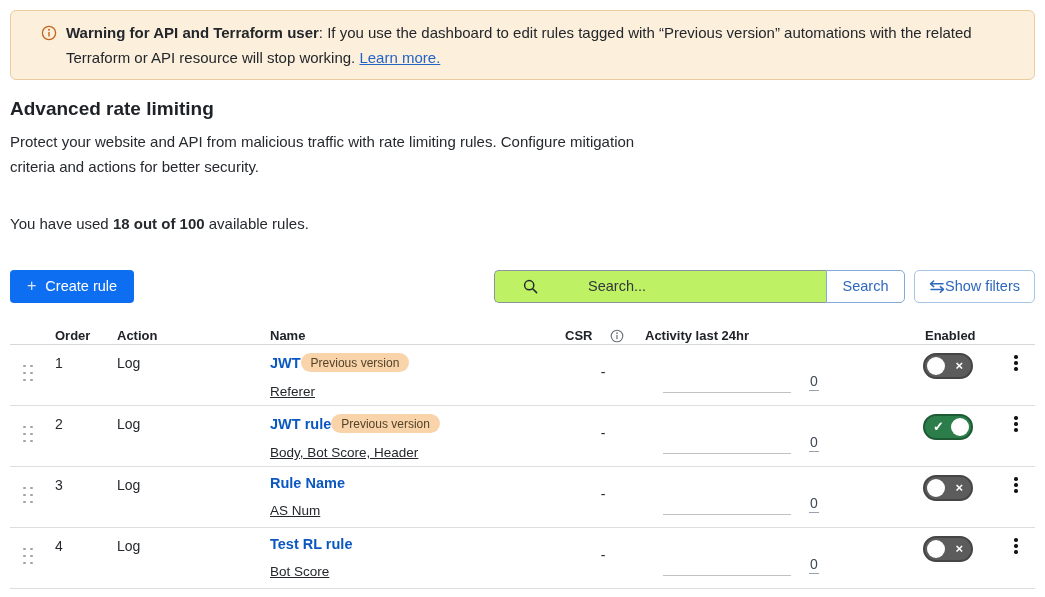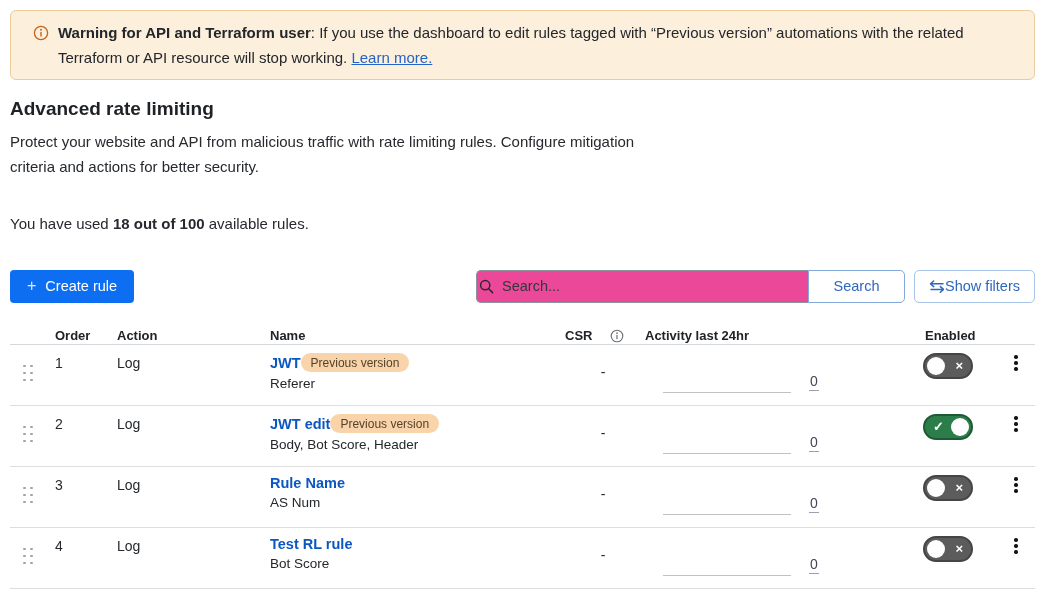--- a/index.html
+++ b/index.html
@@ -1,47 +1,47 @@
 <!DOCTYPE html>
 <html><head>
 <meta charset="utf-8">
 <style>
   * { box-sizing: border-box; margin: 0; padding: 0; }
   html,body { width:1045px; height:597px; background:#fff; overflow:hidden;
     font-family:"Liberation Sans", sans-serif; color:#24272C; }
 
   
   .banner { margin:10px 10px 0 10px; background:#FCF0DD; border:1px solid #ECCB9E;
-    border-radius:6px; padding:9px 22px; display:flex; align-items:flex-start; }
+    border-radius:6px; padding:9px 30px; display:flex; align-items:flex-start; }
   .banner-icon { flex:0 0 auto; margin:5px 9px 0 0; }
   .banner-text { font-size:15px; line-height:25px; color:#23262B; }
   .banner-title { font-weight:700; }
   .banner-link { color:#2463C6; text-decoration:underline; cursor:pointer; }
 
   
   .page-title { margin:18px 10px 0 10px; font-size:19px; font-weight:700; color:#1E2125; }
   .page-desc { margin:9px 10px 0 10px; font-size:15px; line-height:25px; width:625px; color:#26292E; }
   .usage { margin:36px 10px 0 10px; font-size:15px; color:#26292E; }
   .usage b { font-weight:700; }
 
   
   .toolbar { margin:37px 10px 0 10px; display:flex; align-items:center; height:34px; }
   .btn-create { display:flex; align-items:center; gap:9px; height:33px; padding:0 17px;
     background:#0D6EF1; color:#fff; border:none; border-radius:4px; font-size:14.5px;
     font-family:inherit; cursor:pointer; }
   .btn-create .plus { font-size:16px; font-weight:400; color:rgba(255,255,255,.85); line-height:1; }
   .search-wrap { margin-left:auto; display:flex; align-items:center; }
   .search-box { display:flex; align-items:center; width:332px; height:33px;
     border:1px solid #8B949E; border-right:none; border-radius:5px 0 0 5px;
-    padding:0 2px; background:#ec4899; }
+    padding:0 28px; background:#bef264;gap:42px; }
   .search-box svg { flex:0 0 auto; margin-right:8px; }
   .search-input { border:none; outline:none; flex:1; font-size:14.5px; font-family:inherit;
     color:#2A2D32; background:transparent; }
   .search-input::placeholder { color:#33373D; opacity:1; }
-  .btn-search { height:33px; width:97px; background:#fff; border:1px solid #84A9DB;
+  .btn-search { height:33px; width:79px; background:#fff; border:1px solid #84A9DB;
     border-radius:0 5px 5px 0; color:#2E67BE; font-size:14.5px; font-family:inherit; cursor:pointer; }
   .btn-filters { margin-left:9px; height:33px; display:flex; align-items:center; gap:0;
     padding:0 14px; background:#fff; border:1px solid #A6C4E7; border-radius:5px;
     color:#2E67BE; font-size:14.5px; font-family:inherit; cursor:pointer; }
 
   
   .table { margin:25px 10px 0 10px; }
   .grid-row { display:grid; grid-template-columns:38px 62px 153px 300px 80px 260px 92px 40px; }
   .header-row { border-bottom:1px solid #D5D7DA; padding-bottom:1px; }
   .hcell { font-size:13px; font-weight:700; color:#202328; }
@@ -55,21 +55,21 @@
   .c-handle { padding:9px 0 0 13px; }
   .drag { display:inline-grid; grid-template-columns:2.5px 2.5px; gap:4.5px 4.5px; cursor:grab; }
   .drag b { width:2.5px; height:2.5px; border-radius:50%; background:#A2A2A2; }
   .c-order { padding:10px 0 0 7px; }
   .c-action { padding:10px 0 0 7px; }
   .c-name { padding:8px 0 0 7px; }
   .name-line { display:flex; align-items:center; }
   .rule-link { font-size:14.5px; font-weight:700; color:#0B57C2; text-decoration:none; cursor:pointer; }
   .badge { background:#F9D4AB; color:#53432A; font-size:12px; padding:2.5px 10px;
     border-radius:10px; white-space:nowrap; }
-  .criteria { margin-top:4px; font-size:13.5px; color:#24272B; }
+  .criteria { margin-top:12px; font-size:13.5px; color:#24272B;text-decoration:underline; }
   .c-csr { padding-top:19px; text-align:center; }
   .c-activity { display:flex; align-items:flex-end; padding:0 0 13px 20px; height:61px; }
   .sparkline { width:128px; border-bottom:1.5px solid #C2C2C2; height:1px; }
   .activity-count { margin:0 0 2px 18px; font-size:14px; color:#3F4854; text-decoration:none;
     border-bottom:1px solid #99A2AC; padding:0 1px 1px 1px; cursor:pointer; }
   .c-enabled { padding:8px 0 0 20px; }
   .toggle { position:relative; width:50px; height:26px; border-radius:13px; cursor:pointer; }
   .toggle .knob { position:absolute; top:2px; width:18px; height:18px; border-radius:50%; background:#fff; }
   .toggle .t-check,.toggle .t-x { position:absolute; top:50%; transform:translateY(-52%);
     color:#fff; font-size:13px; font-weight:700; line-height:1; }
@@ -198,21 +198,21 @@
             <b></b>
             <b></b>
             <b></b>
             <b></b>
           </span>
     </div>
     <div class="cell c-order">2</div>
     <div class="cell c-action">Log</div>
     <div class="cell c-name">
       <div class="name-line">
-        <a class="rule-link">JWT edit</a>
+        <a class="rule-link">JWT rule</a>
         <span class="badge">Previous version</span>
       </div>
       <div class="criteria">Body, Bot Score, Header</div>
     </div>
     <div class="cell c-csr">-</div>
     <div class="cell c-activity">
       <div class="sparkline"></div>
       <a class="activity-count">0</a>
     </div>
     <div class="cell c-enabled">

